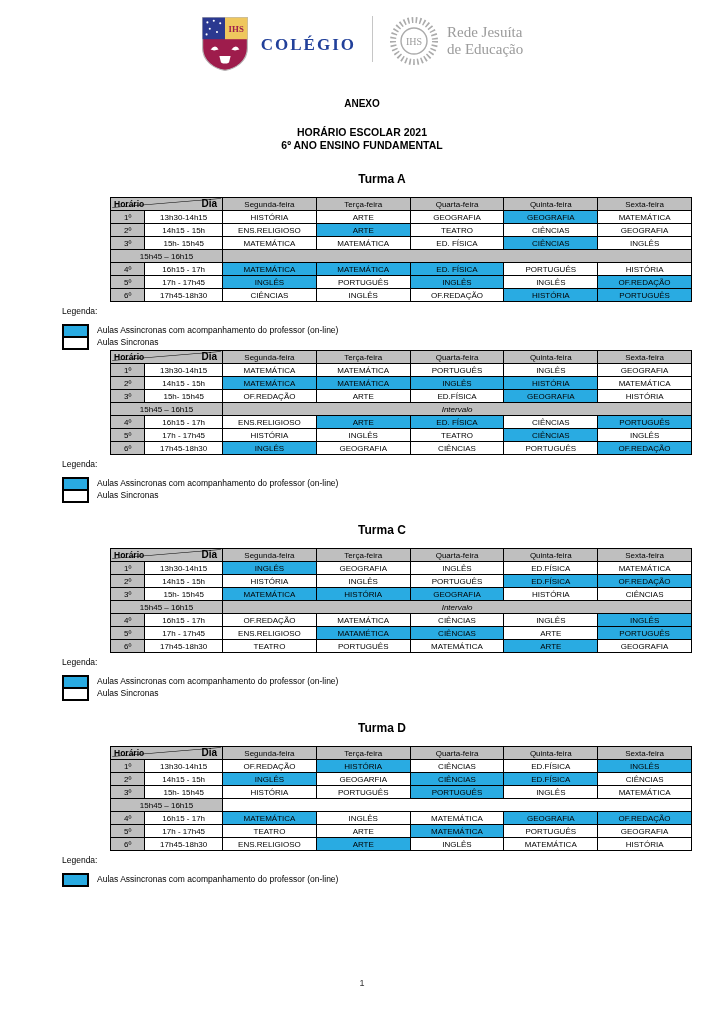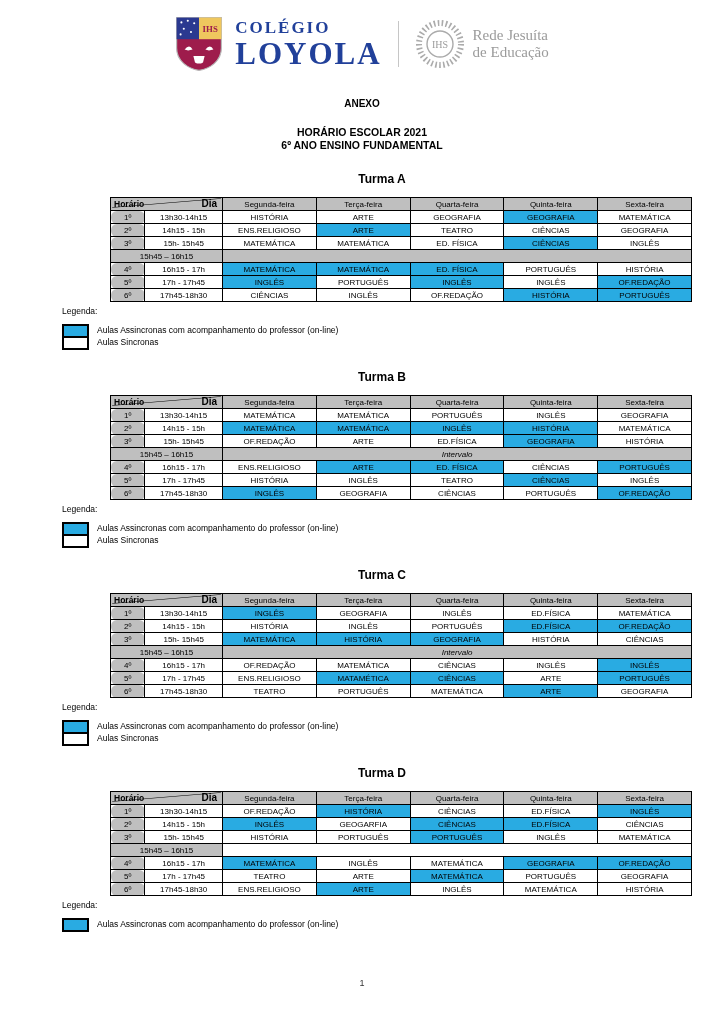--- a/index.html
+++ b/index.html
@@ -1,21 +1,21 @@
 <!DOCTYPE html>
 <html style="--blue: #29ABE2; --gray: #BFBFBF;"><head>
 <meta charset="utf-8">
 <style>
   html,body{margin:0;padding:0;background:#888;}
   .page{
     width:724px;height:1024px;background:#fff;margin:0 auto;position:relative;
     font-family:"Liberation Sans","DejaVu Sans",sans-serif;color:#000;overflow:hidden;
   }
   
-  .brand{display:flex;justify-content:center;align-items:center;gap:16px;padding-top:16px;}
+  .brand{display:flex;justify-content:center;align-items:flex-start;gap:16px;padding-top:16px;}
   .brand-left{display:flex;align-items:center;gap:12px;}
   .wordmark{line-height:1;color:#21409a;font-family:Liberation Serif, serif;}
   .wordmark .l1{font-size:17px;letter-spacing:2px;font-weight:bold;}
   .wordmark .l2{font-size:31px;letter-spacing:2px;font-weight:bold;margin-top:2px;}
   .divider{width:1px;height:46px;background:#c6c6c6;}
   .brand-right{display:flex;align-items:center;gap:8px;color:#9b9b9b;}
   .network{font-family:"Liberation Serif","DejaVu Serif",serif;font-size:15px;line-height:1.12;}
   
   .anexo{text-align:center;font-size:10px;font-weight:bold;margin-top:26px;}
   .doc-title{text-align:center;font-size:10.5px;font-weight:bold;line-height:13px;margin-top:17px;}
@@ -24,21 +24,21 @@
   table.timetable{border-collapse:collapse;table-layout:fixed;width:582px;margin-left:110px;
     font-size:8px;border:1.5px solid #000;}
   table.timetable td,table.timetable th{border:1px solid #000;height:12px;padding:0;
     text-align:center;vertical-align:middle;white-space:nowrap;overflow:hidden;font-weight:normal;}
   .c-num{width:30px;}.c-time{width:68px;}.c-day{width:82px;}
   th.day-h{background:var(--gray);font-weight:bold;height:24px;}
   th.corner{background:var(--gray);position:relative;height:24px;}
   .corner-top{position:absolute;top:1px;left:3px;font-weight:bold;font-size:8.5px;}
   .corner-bottom{position:absolute;bottom:1px;right:5px;font-weight:bold;font-size:10px;}
   .corner svg{position:absolute;inset:0;width:100%;height:100%;}
-  td.num{background:var(--gray);font-weight:bold;text-align:left;padding-left:3px;border-radius:6px;}
+  td.num{background:var(--gray);font-weight:bold;text-align:left;padding-left:3px;}
   td.time{background:#fff;}
   td.subj{background:#fff;}
   td.subj.async{background:var(--blue);}
   td.int-left{background:var(--gray);font-weight:bold;text-align:left;padding-left:4px;}
   td.int-right{background:var(--gray);font-weight:bold;font-style:italic;}
   td.int-right.white{background:#fff;}
   
   .legend{margin-left:62px;margin-top:4px;font-size:8.5px;}
   .legend-rows{display:flex;align-items:flex-start;margin-top:8px;}
   .swatches{display:flex;flex-direction:column;}
@@ -66,21 +66,20 @@
           <circle cx="11" cy="16" r="1.3" fill="#fff"></circle>
         <circle cx="20" cy="20" r="1.3" fill="#fff"></circle>
           <circle cx="7" cy="23" r="1.3" fill="#fff"></circle>
         <text x="44" y="20" text-anchor="middle" font-size="11" fill="#9E1C4C" font-family="Liberation Serif, serif" font-weight="bold">IHS</text>
         <path d="M12 42 q6 -8 10 0 q-6 2 -10 0 Z" fill="#fff"></path>
         <path d="M38 42 q6 -8 10 0 q-6 2 -10 0 Z" fill="#fff"></path>
         <path d="M23 50 h14 l-2 8 q-5 3 -10 0 Z" fill="#fff"></path>
       </svg>
       <div class="wordmark">
         <div class="l1">COLÉGIO</div>
-        <div class="l2">LOYOLA</div>
       </div>
     </div>
     <div class="divider"></div>
     <div class="brand-right">
       <svg width="50" height="50" viewBox="0 0 50 50">
         <circle cx="25" cy="25" r="21" fill="none" stroke="#ababab" stroke-width="6" stroke-dasharray="1.6 2.4"></circle>
         <circle cx="25" cy="25" r="13" fill="none" stroke="#ababab" stroke-width="1.4"></circle>
         <text x="25" y="29" text-anchor="middle" font-size="10" fill="#9b9b9b" font-family="Liberation Serif, serif">IHS</text>
       </svg>
       <div class="network">
@@ -195,21 +194,20 @@
             </div>
         <div class="legend-labels">
               <div>Aulas Assincronas com acompanhamento do professor (on-line)</div>
               <div>Aulas Sincronas</div>
             </div>
       </div>
     </div>
   </section>
 
   <section class="turma">
-    <div class="turma-title">Turma B</div>
     <table class="timetable">
       <colgroup>
         <col class="c-num">
             <col class="c-time">
         <col class="c-day">
             <col class="c-day">
             <col class="c-day">
             <col class="c-day">
             <col class="c-day">
       </colgroup>

